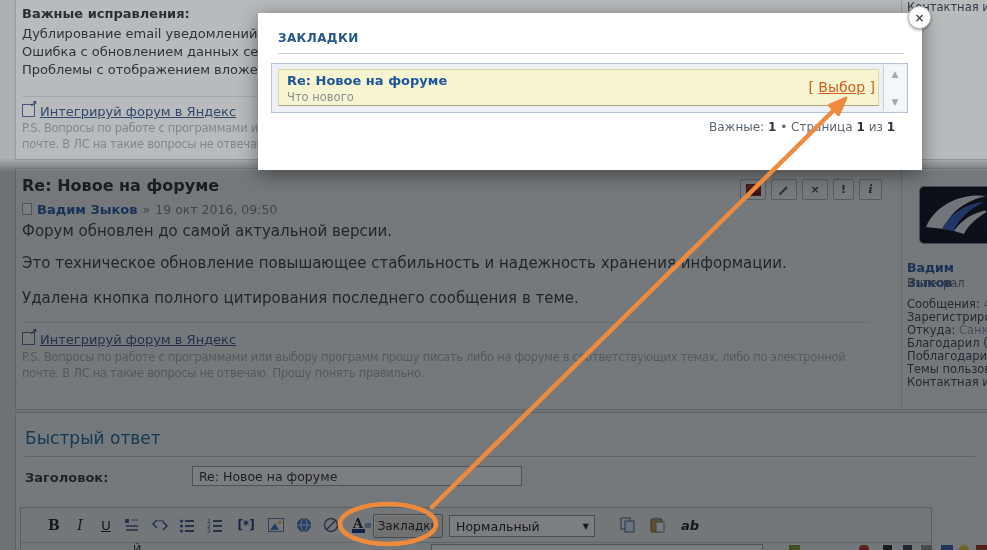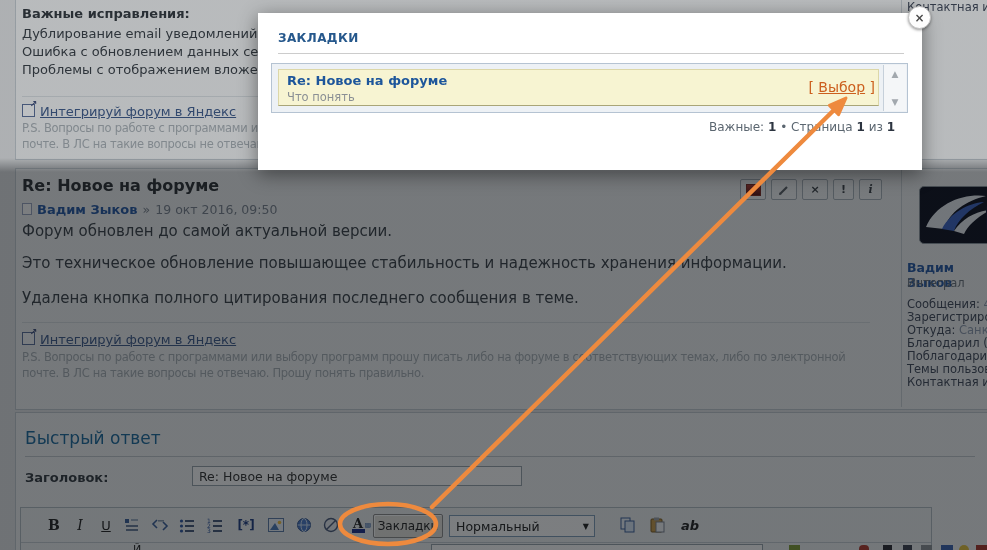--- a/index.html
+++ b/index.html
@@ -285,21 +285,21 @@
   </div>
 
   <div id="dim"></div>
 
   <div id="modal">
     <div class="m-title">ЗАКЛАДКИ</div>
     <div class="m-hr"></div>
     <div class="m-list">
       <div class="bm-item">
         <div class="bm-title">Re: Новое на форуме</div>
-        <div class="bm-topic">Что понять</div>
+        <div class="bm-topic">Что нового</div>
         <div class="bm-action">
           <span>[</span>
           <a href="#">Выбор</a>
           <span>]</span>
         </div>
       </div>
       <div class="m-scroll">
         <div class="sa" style="top:4px;">▲</div>
         <div class="sa" style="bottom:4px;">▼</div>
       </div>

